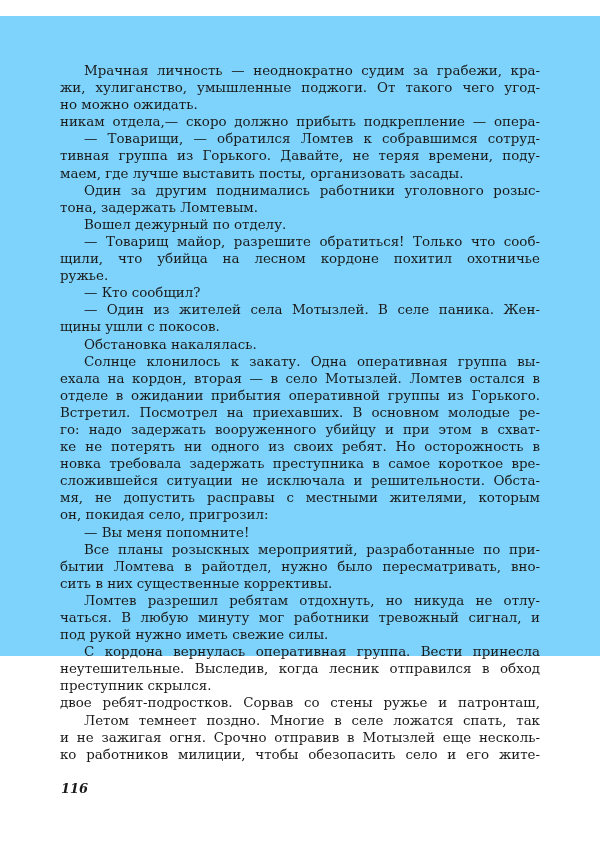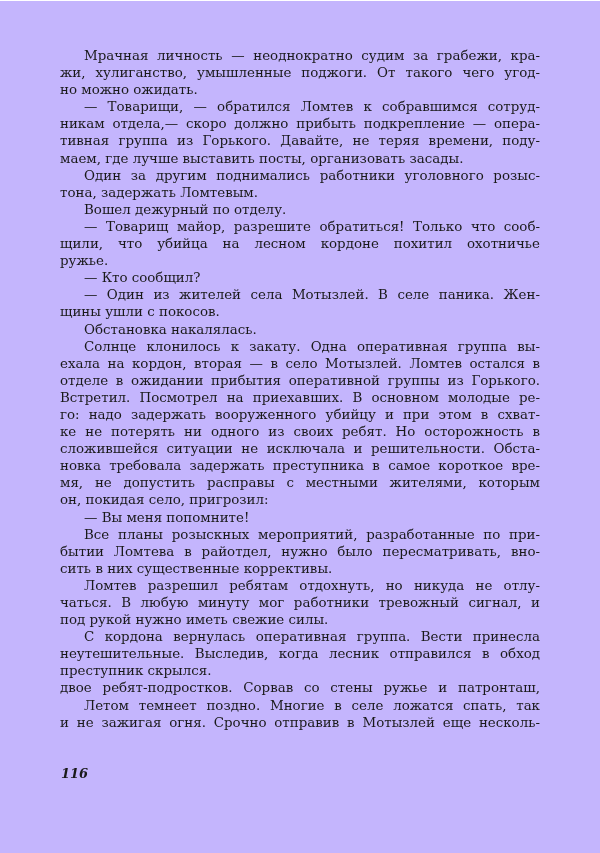--- a/index.html
+++ b/index.html
@@ -1,18 +1,18 @@
 <!DOCTYPE html>
 <html><head>
 <meta charset="utf-8">
 <style>
   html, body { margin: 0; padding: 0; background: #ffffff; }
   body { width: 600px; height: 853px; position: relative; overflow: hidden; }
   .page {
-    position: absolute; left: 0; top: 1px; width: 600px; height: 853px; background: #c4b5fd;
+    position: absolute; left: 0; top: 16px; width: 600px; height: 640px; background: #7dd3fc;
   }
   .text-block {
     position: absolute; left: 60px; top: 46px; width: 480px;
     font-family: "DejaVu Serif", "Liberation Serif", serif;
     font-size: 13.4px; line-height: 17.1px; color: #1a1a1a;
   }
   .line {
     display: block; height: 17.1px; white-space: nowrap;
     text-align: justify; text-align-last: justify; overflow: visible;
   }
@@ -25,52 +25,53 @@
   }
 </style>
 </head>
 <body>
 
 <div class="page">
   <div class="text-block" id="text-block">
       <span class="line indent">Мрачная личность — неоднократно судим за грабежи, кра-</span>
       <span class="line">жи, хулиганство, умышленные поджоги. От такого чего угод-</span>
       <span class="line last">но можно ожидать.</span>
+      <span class="line">никам отдела,— скоро должно прибыть подкрепление — опера-</span>
       <span class="line indent">— Товарищи, — обратился Ломтев к собравшимся сотруд-</span>
-      <span class="line">никам отдела,— скоро должно прибыть подкрепление — опера-</span>
       <span class="line">тивная группа из Горького. Давайте, не теряя времени, поду-</span>
       <span class="line last">маем, где лучше выставить посты, организовать засады.</span>
       <span class="line indent">Один за другим поднимались работники уголовного розыс-</span>
       <span class="line last">тона, задержать Ломтевым.</span>
       <span class="line indent last">Вошел дежурный по отделу.</span>
       <span class="line indent">— Товарищ майор, разрешите обратиться! Только что сооб-</span>
       <span class="line">щили, что убийца на лесном кордоне похитил охотничье</span>
       <span class="line last">ружье.</span>
       <span class="line indent last">— Кто сообщил?</span>
       <span class="line indent">— Один из жителей села Мотызлей. В селе паника. Жен-</span>
       <span class="line last">щины ушли с покосов.</span>
       <span class="line indent last">Обстановка накалялась.</span>
       <span class="line indent">Солнце клонилось к закату. Одна оперативная группа вы-</span>
       <span class="line">ехала на кордон, вторая — в село Мотызлей. Ломтев остался в</span>
       <span class="line">отделе в ожидании прибытия оперативной группы из Горького.</span>
       <span class="line">Встретил. Посмотрел на приехавших. В основном молодые ре-</span>
       <span class="line">го: надо задержать вооруженного убийцу и при этом в схват-</span>
       <span class="line">ке не потерять ни одного из своих ребят. Но осторожность в</span>
+      <span class="line">новка требовала задержать преступника в самое короткое вре-</span>
       <span class="line">сложившейся ситуации не исключала и решительности. Обста-</span>
-      <span class="line">новка требовала задержать преступника в самое короткое вре-</span>
       <span class="line">мя, не допустить расправы с местными жителями, которым</span>
       <span class="line last">он, покидая село, пригрозил:</span>
       <span class="line indent last">— Вы меня попомните!</span>
       <span class="line indent">Все планы розыскных мероприятий, разработанные по при-</span>
       <span class="line">бытии Ломтева в райотдел, нужно было пересматривать, вно-</span>
       <span class="line last">сить в них существенные коррективы.</span>
       <span class="line indent">Ломтев разрешил ребятам отдохнуть, но никуда не отлу-</span>
       <span class="line">чаться. В любую минуту мог работники тревожный сигнал, и</span>
       <span class="line last">под рукой нужно иметь свежие силы.</span>
       <span class="line indent">С кордона вернулась оперативная группа. Вести принесла</span>
       <span class="line">неутешительные. Выследив, когда лесник отправился в обход</span>
       <span class="line last">преступник скрылся.</span>
       <span class="line">двое ребят-подростков. Сорвав со стены ружье и патронташ,</span>
       <span class="line indent">Летом темнеет поздно. Многие в селе ложатся спать, так</span>
       <span class="line">и не зажигая огня. Срочно отправив в Мотызлей еще несколь-</span>
+      <span class="line">ко работников милиции, чтобы обезопасить село и его жите-</span>
     </div>
   <div class="page-number">116</div>
 </div>
 
 </body></html>

